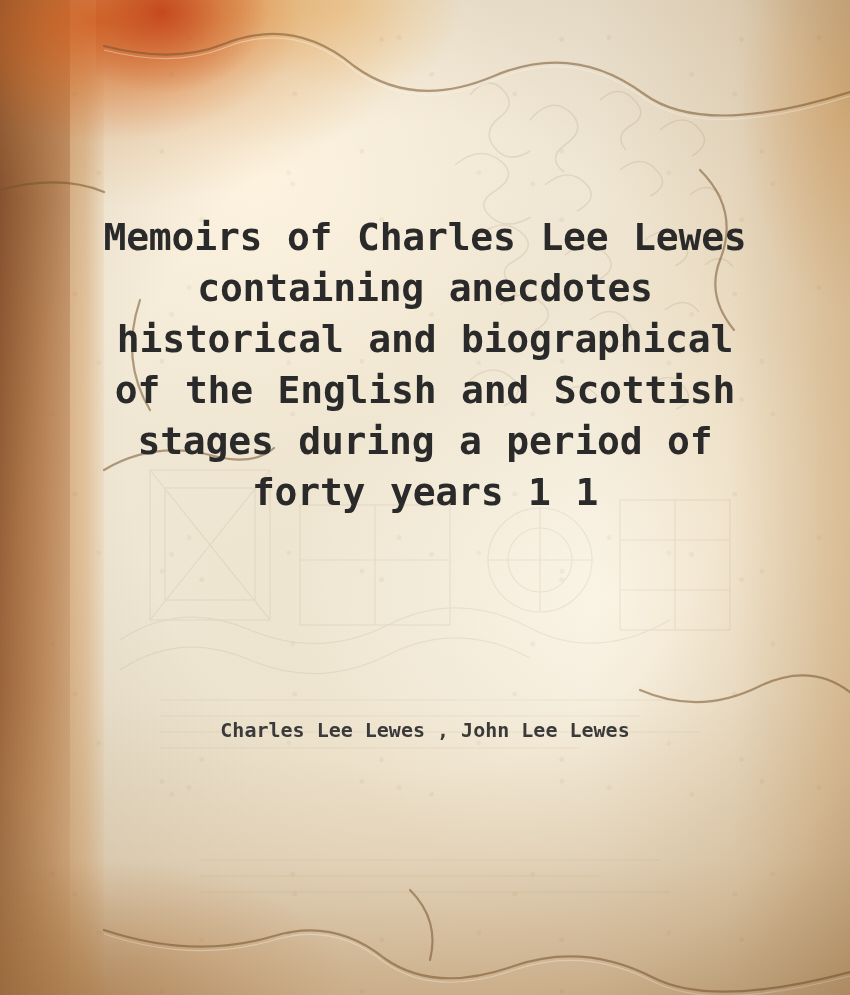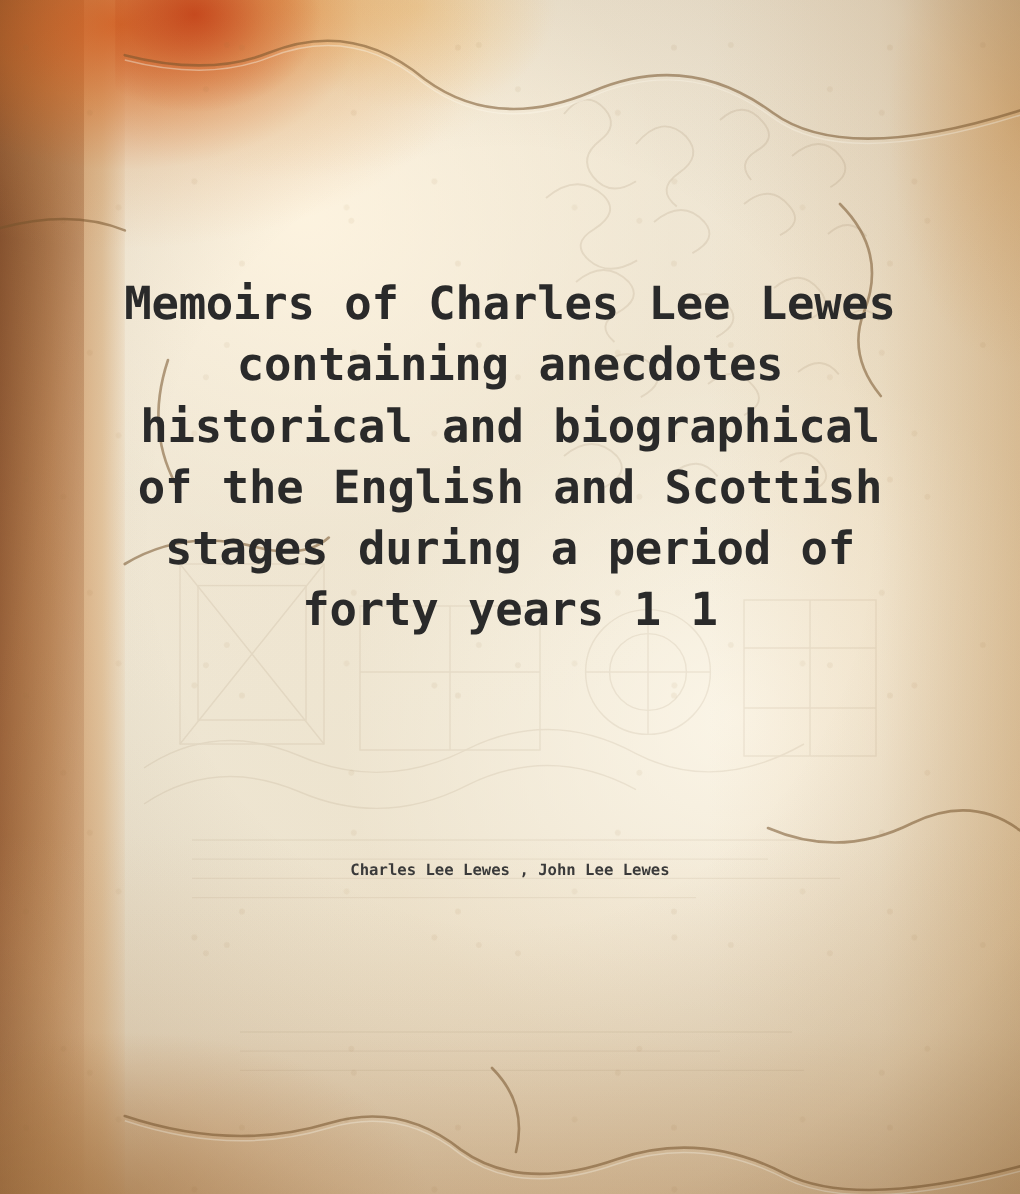--- a/index.html
+++ b/index.html
@@ -123,41 +123,41 @@
   
   .content {
     position: absolute;
     inset: 0;
     display: flex;
     flex-direction: column;
     align-items: center;
   }
   .title {
     position: absolute;
-    top: 228px;
+    top: 212px;
     left: 0;
     right: 0;
     padding: 0 96px;
     text-align: center;
     font-family: "DejaVu Sans Mono", monospace;
     font-size: 38px;
     line-height: 51px;
     font-weight: 700;
     color: #2a2a2a;
     letter-spacing: -0.2px;
     word-spacing: 2px;
   }
   .author {
     position: absolute;
     top: 718px;
     left: 0;
     right: 0;
     text-align: center;
     font-family: "DejaVu Sans Mono", monospace;
-    font-size: 13px;
+    font-size: 20px;
     font-weight: 700;
     color: #3a3a3a;
     letter-spacing: 0px;
   }
   .pages {
     position: absolute;
     top: 805px;
     left: 0;
     right: 0;
     text-align: center;

